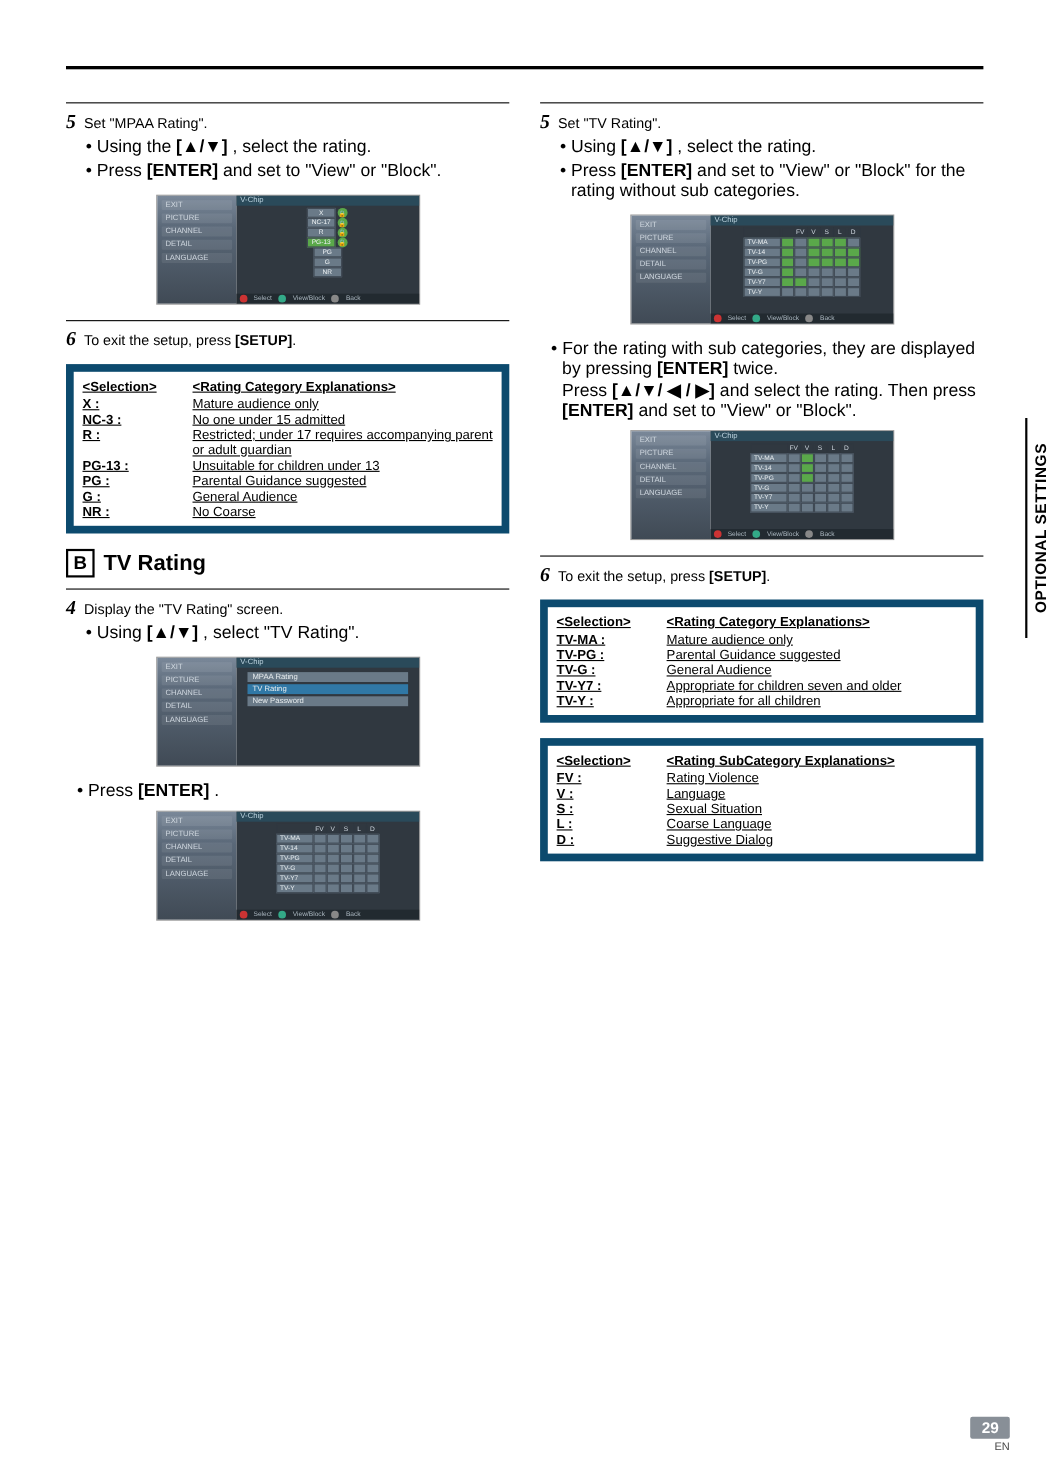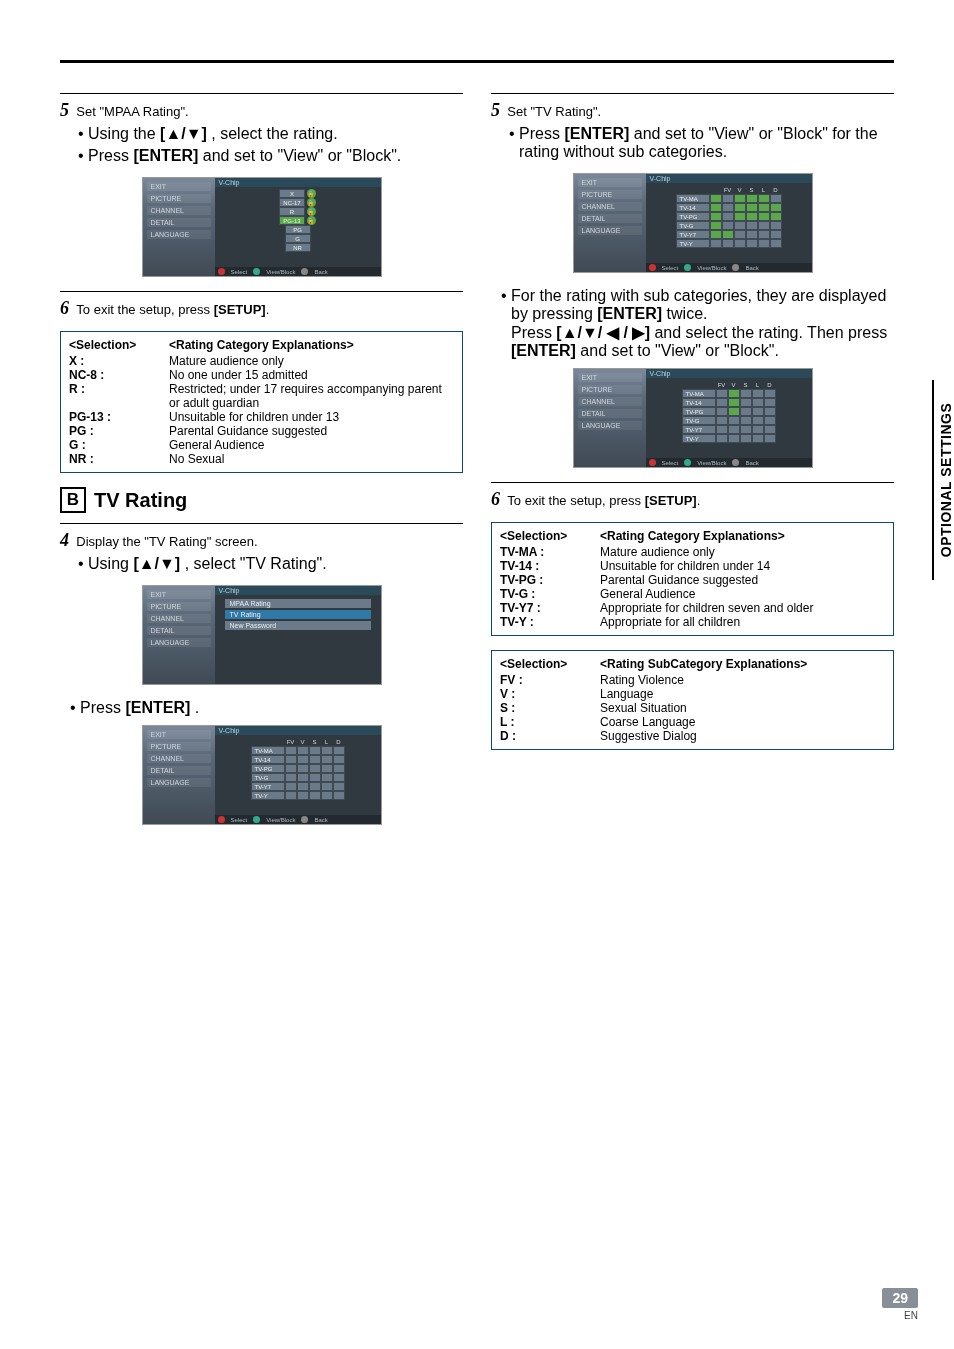--- a/index.html
+++ b/index.html
@@ -185,24 +185,25 @@
   .gridcell.hdr {
     background: #303840;
     border-color: #303840;
     color: #cfd7df;
   }
   .gridcell.label { min-width: 32px; padding: 0 3px; text-align: left; }
   .gridcell.hl { background: #5aa84a; }
 
   
   .deftable {
-    border: 1px solid #0c4a6e;
+    border: 7px solid #0c4a6e;
     padding: 6px 8px;
     font-size: 12px;
     margin-bottom: 14px;
+    text-decoration: underline;
   }
   .defrow {
     display: flex;
     align-items: flex-start;
   }
   .defrow .k {
     width: 100px;
     font-weight: bold;
   }
   .defrow .v {
@@ -359,42 +360,42 @@
       <div class="deftable">
         <div class="defhead">
           <div class="k">&lt;Selection&gt;</div>
           <div class="v">&lt;Rating Category Explanations&gt;</div>
         </div>
         <div class="defrow">
             <div class="k">X :</div>
             <div class="v">Mature audience only</div>
           </div>
         <div class="defrow">
-            <div class="k">NC-8 :</div>
+            <div class="k">NC-3 :</div>
             <div class="v">No one under 15 admitted</div>
           </div>
         <div class="defrow">
             <div class="k">R :</div>
             <div class="v">Restricted; under 17 requires accompanying parent or adult guardian</div>
           </div>
         <div class="defrow">
             <div class="k">PG-13 :</div>
             <div class="v">Unsuitable for children under 13</div>
           </div>
         <div class="defrow">
             <div class="k">PG :</div>
             <div class="v">Parental Guidance suggested</div>
           </div>
         <div class="defrow">
             <div class="k">G :</div>
             <div class="v">General Audience</div>
           </div>
         <div class="defrow">
             <div class="k">NR :</div>
-            <div class="v">No Sexual</div>
+            <div class="v">No Coarse</div>
           </div>
       </div>
 
       <div class="section-head">
         <div class="boxletter">B</div>
         <div class="section-title">TV Rating</div>
       </div>
 
       <div class="step">
         <span class="stepnum">4</span>
@@ -499,20 +500,25 @@
         </div>
       </div>
 
     </div>
 
     <div class="col">
 
       <div class="step">
         <span class="stepnum">5</span>
         <span class="steptext">Set "TV Rating".</span>
+        <div class="bullet">
+          <span>Using </span>
+          <span class="bold">[▲/▼]</span>
+          <span>, select the rating.</span>
+        </div>
         <div class="bullet">
           <span>Press </span>
           <span class="bold">[ENTER]</span>
           <span> and set to "View" or "Block" for the rating without sub categories.</span>
         </div>
       </div>
 
       <div class="uiimg">
         <div class="vchip">
           <div class="vchip-side">
@@ -677,24 +683,20 @@
       <div class="deftable">
         <div class="defhead">
           <div class="k">&lt;Selection&gt;</div>
           <div class="v">&lt;Rating Category Explanations&gt;</div>
         </div>
         <div class="defrow">
             <div class="k">TV-MA :</div>
             <div class="v">Mature audience only</div>
           </div>
         <div class="defrow">
-            <div class="k">TV-14 :</div>
-            <div class="v">Unsuitable for children under 14</div>
-          </div>
-        <div class="defrow">
             <div class="k">TV-PG :</div>
             <div class="v">Parental Guidance suggested</div>
           </div>
         <div class="defrow">
             <div class="k">TV-G :</div>
             <div class="v">General Audience</div>
           </div>
         <div class="defrow">
             <div class="k">TV-Y7 :</div>
             <div class="v">Appropriate for children seven and older</div>

